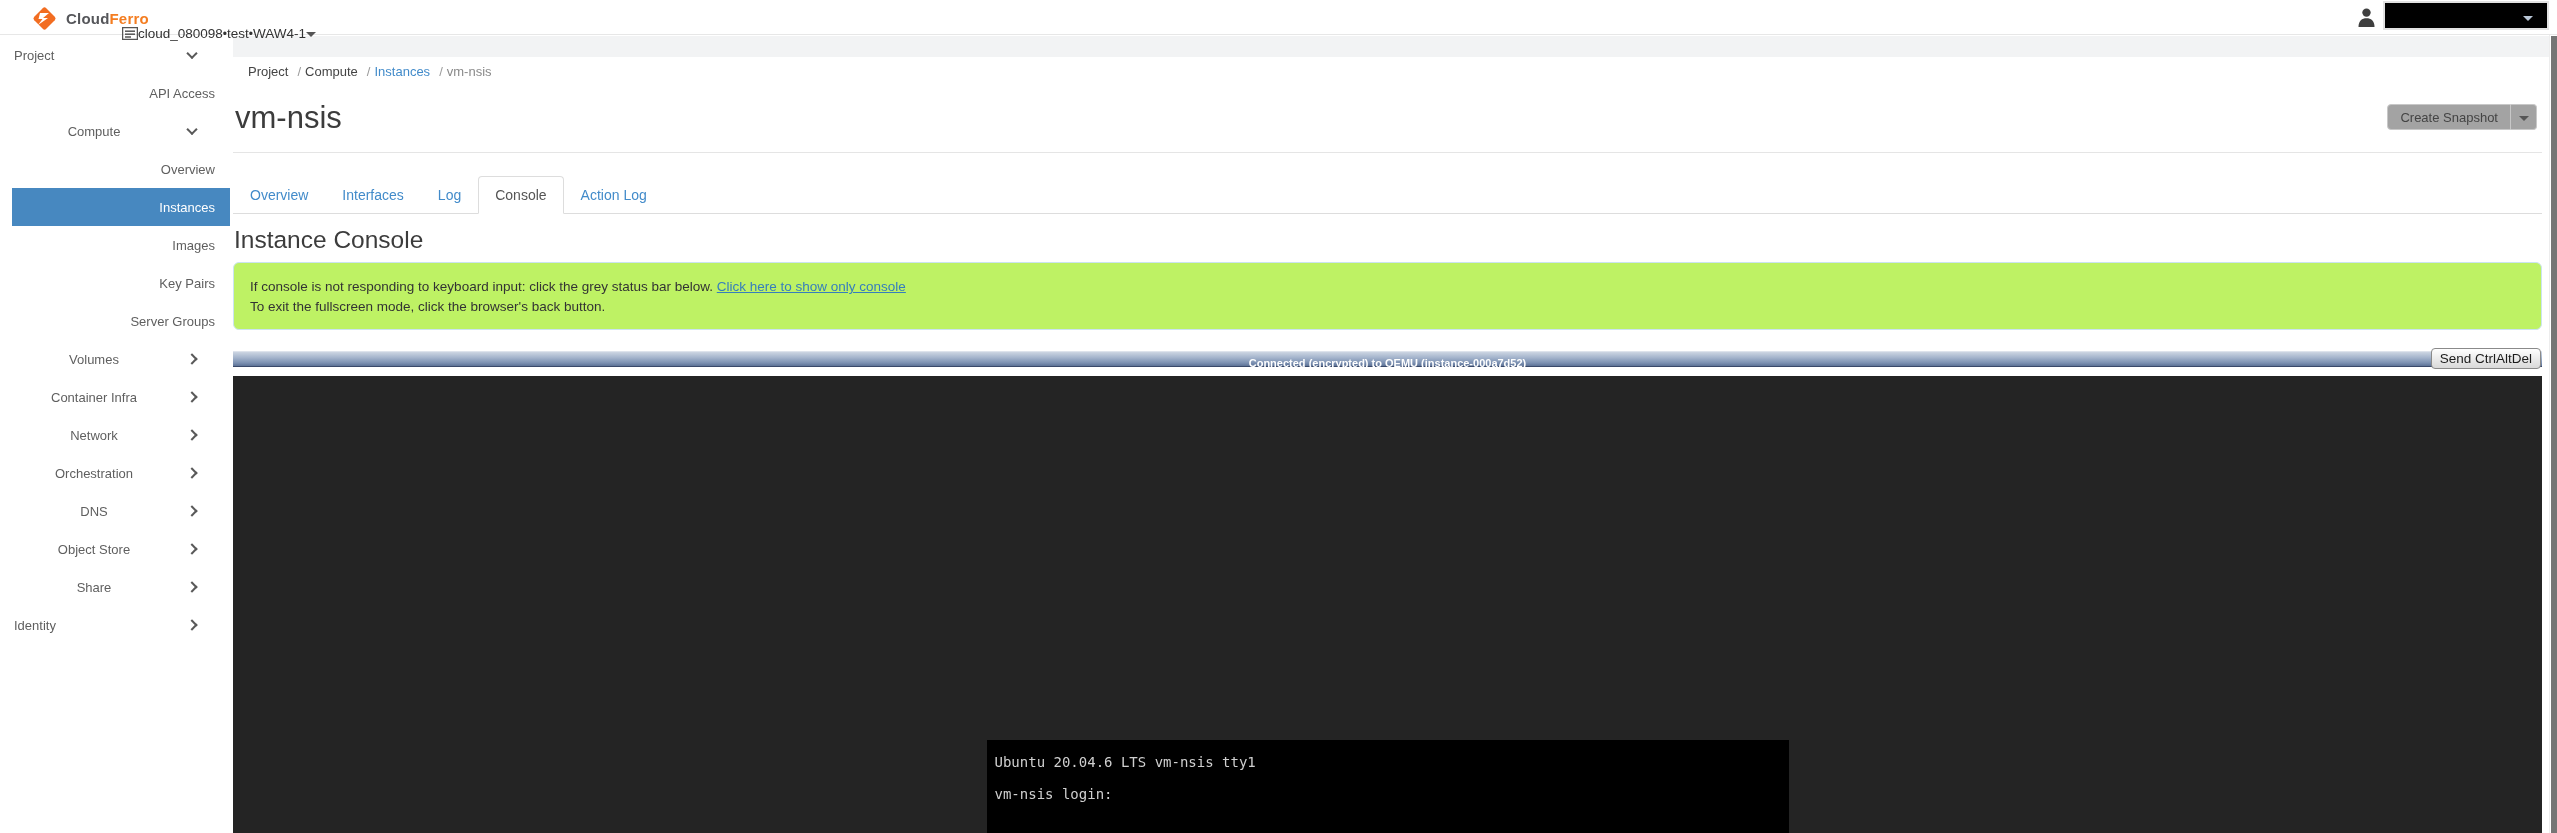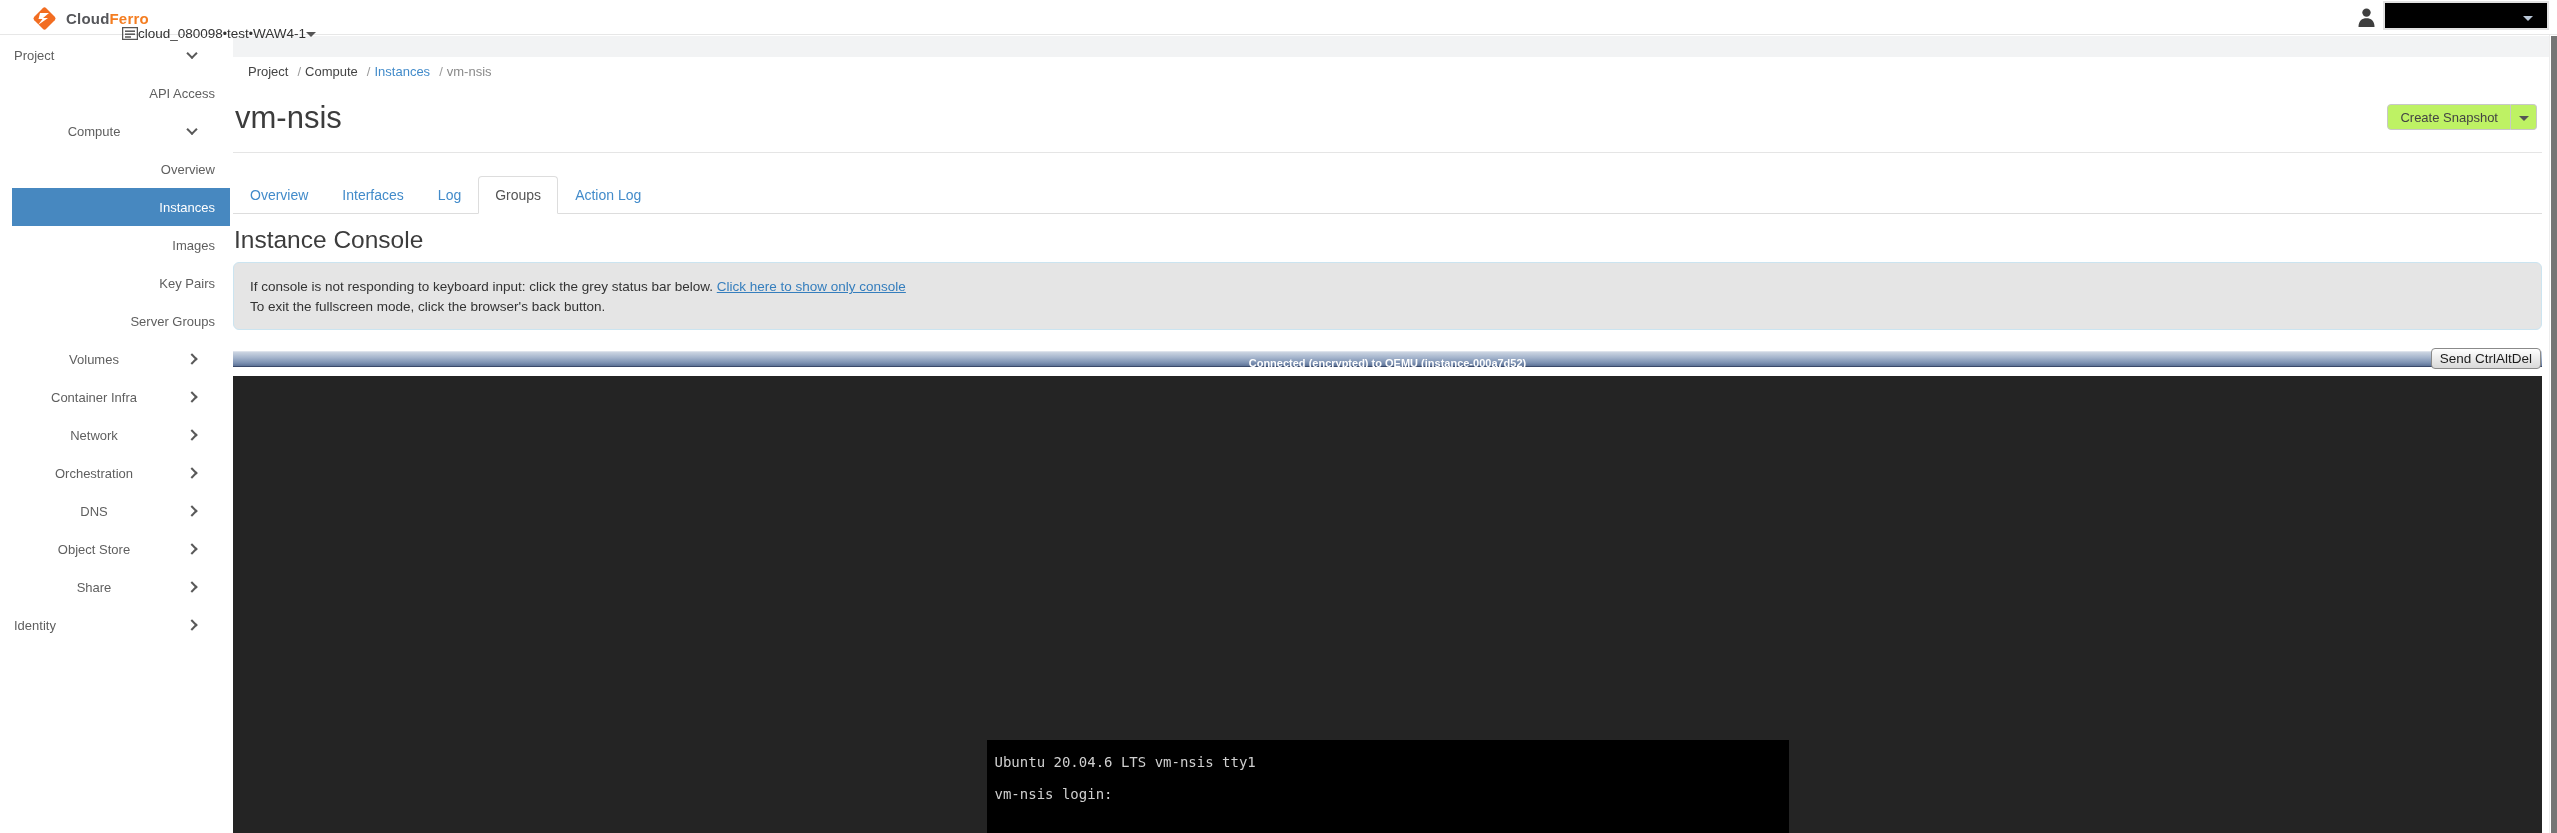--- a/index.html
+++ b/index.html
@@ -36,33 +36,33 @@
   .header-strip { position:absolute; left:0; top:0; right:0; height:21px; background:#f2f3f4; }
   .breadcrumb { position:absolute; left:15px; top:28px; font-size:13px; color:#444; }
   .breadcrumb span { margin-right:4px; }
   .bc-sep { color:#9b9b9b; margin:0 5px; }
   .bc-link { color:#428bca; cursor:pointer; }
   .bc-active { color:#8a8a8a; }
 
   .page-title { position:absolute; left:2px; top:64px; font-size:31px; font-weight:400; color:#3c3c3c; }
 
   .btn-group { position:absolute; right:12px; top:68px; display:flex; height:26px; }
-  .btn { background:#bef264; border:1px solid #c8c8c8; font-size:13px; color:#444; display:flex; align-items:center; cursor:pointer; font-family:"Liberation Sans",sans-serif; }
+  .btn { background:#a3a3a3; border:1px solid #c8c8c8; font-size:13px; color:#444; display:flex; align-items:center; cursor:pointer; font-family:"Liberation Sans",sans-serif; }
   .btn-main { padding:0 12px; border-radius:4px 0 0 4px; }
   .btn-caret { width:26px; justify-content:center; border-left:none; border-radius:0 4px 4px 0; }
 
   .title-rule { position:absolute; left:0; right:7px; top:116px; border-top:1px solid #e5e5e5; }
 
   .tabs { position:absolute; left:0; right:7px; top:137px; height:41px; border-bottom:1px solid #ddd; display:flex; align-items:flex-end; padding-left:0; }
   .tab { font-size:14px; color:#428bca; padding:10px 16px; margin-bottom:-1px; cursor:pointer; border:1px solid transparent; border-radius:4px 4px 0 0; }
   .tab.active { color:#555; background:#fff; border-color:#ddd #ddd #fff; cursor:default; }
 
   .section-heading { position:absolute; left:1px; top:190px; font-size:24.5px; font-weight:400; color:#3c3c3c; }
 
-  .alert-info { position:absolute; left:0; right:7px; top:226px; height:68px; background:#e5e5e5; border:1px solid #cbe4f0; border-radius:6px; padding:14px 16px; font-size:13.5px; line-height:20px; color:#333; }
+  .alert-info { position:absolute; left:0; right:7px; top:226px; height:68px; background:#bef264; border:1px solid #cbe4f0; border-radius:6px; padding:14px 16px; font-size:13.5px; line-height:20px; color:#333; }
   .alert-link { color:#357ebd; text-decoration:underline; cursor:pointer; }
 
   .vnc-statusbar { position:absolute; left:0; right:7px; top:315px; height:16px;
     background:linear-gradient(to bottom,#ccd5e2 0%, #a4b4cc 40%, #7b90b1 78%, #5d7296 100%);
     border-top:1px solid #dde3ec; border-bottom:1px solid #39496a;
     text-align:center; font-size:11px; font-weight:bold; color:#fff; line-height:23px; cursor:pointer; }
   .send-cad { position:absolute; right:8px; top:312px; height:21px; padding:0 8px;
     background:linear-gradient(#fefefe,#d9d9d9); border:1px solid #8a8a8a; border-radius:4px;
     font-size:13.5px; color:#1c1c1c; font-family:"Liberation Sans",sans-serif; cursor:pointer; z-index:5; }
 
@@ -192,21 +192,21 @@
           <span class="caret"></span>
         </button>
     </div>
 
     <div class="title-rule"></div>
 
     <div class="tabs">
       <div class="tab">Overview</div>
       <div class="tab">Interfaces</div>
       <div class="tab">Log</div>
-      <div class="tab active">Groups</div>
+      <div class="tab active">Console</div>
       <div class="tab">Action Log</div>
     </div>
 
     <h2 class="section-heading">Instance Console</h2>
 
     <div class="alert-info">
       <span>If console is not responding to keyboard input: click the grey status bar below. </span><span class="alert-link">Click here to show only console</span><br>
       <span>To exit the fullscreen mode, click the browser's back button.</span>
     </div>
 

